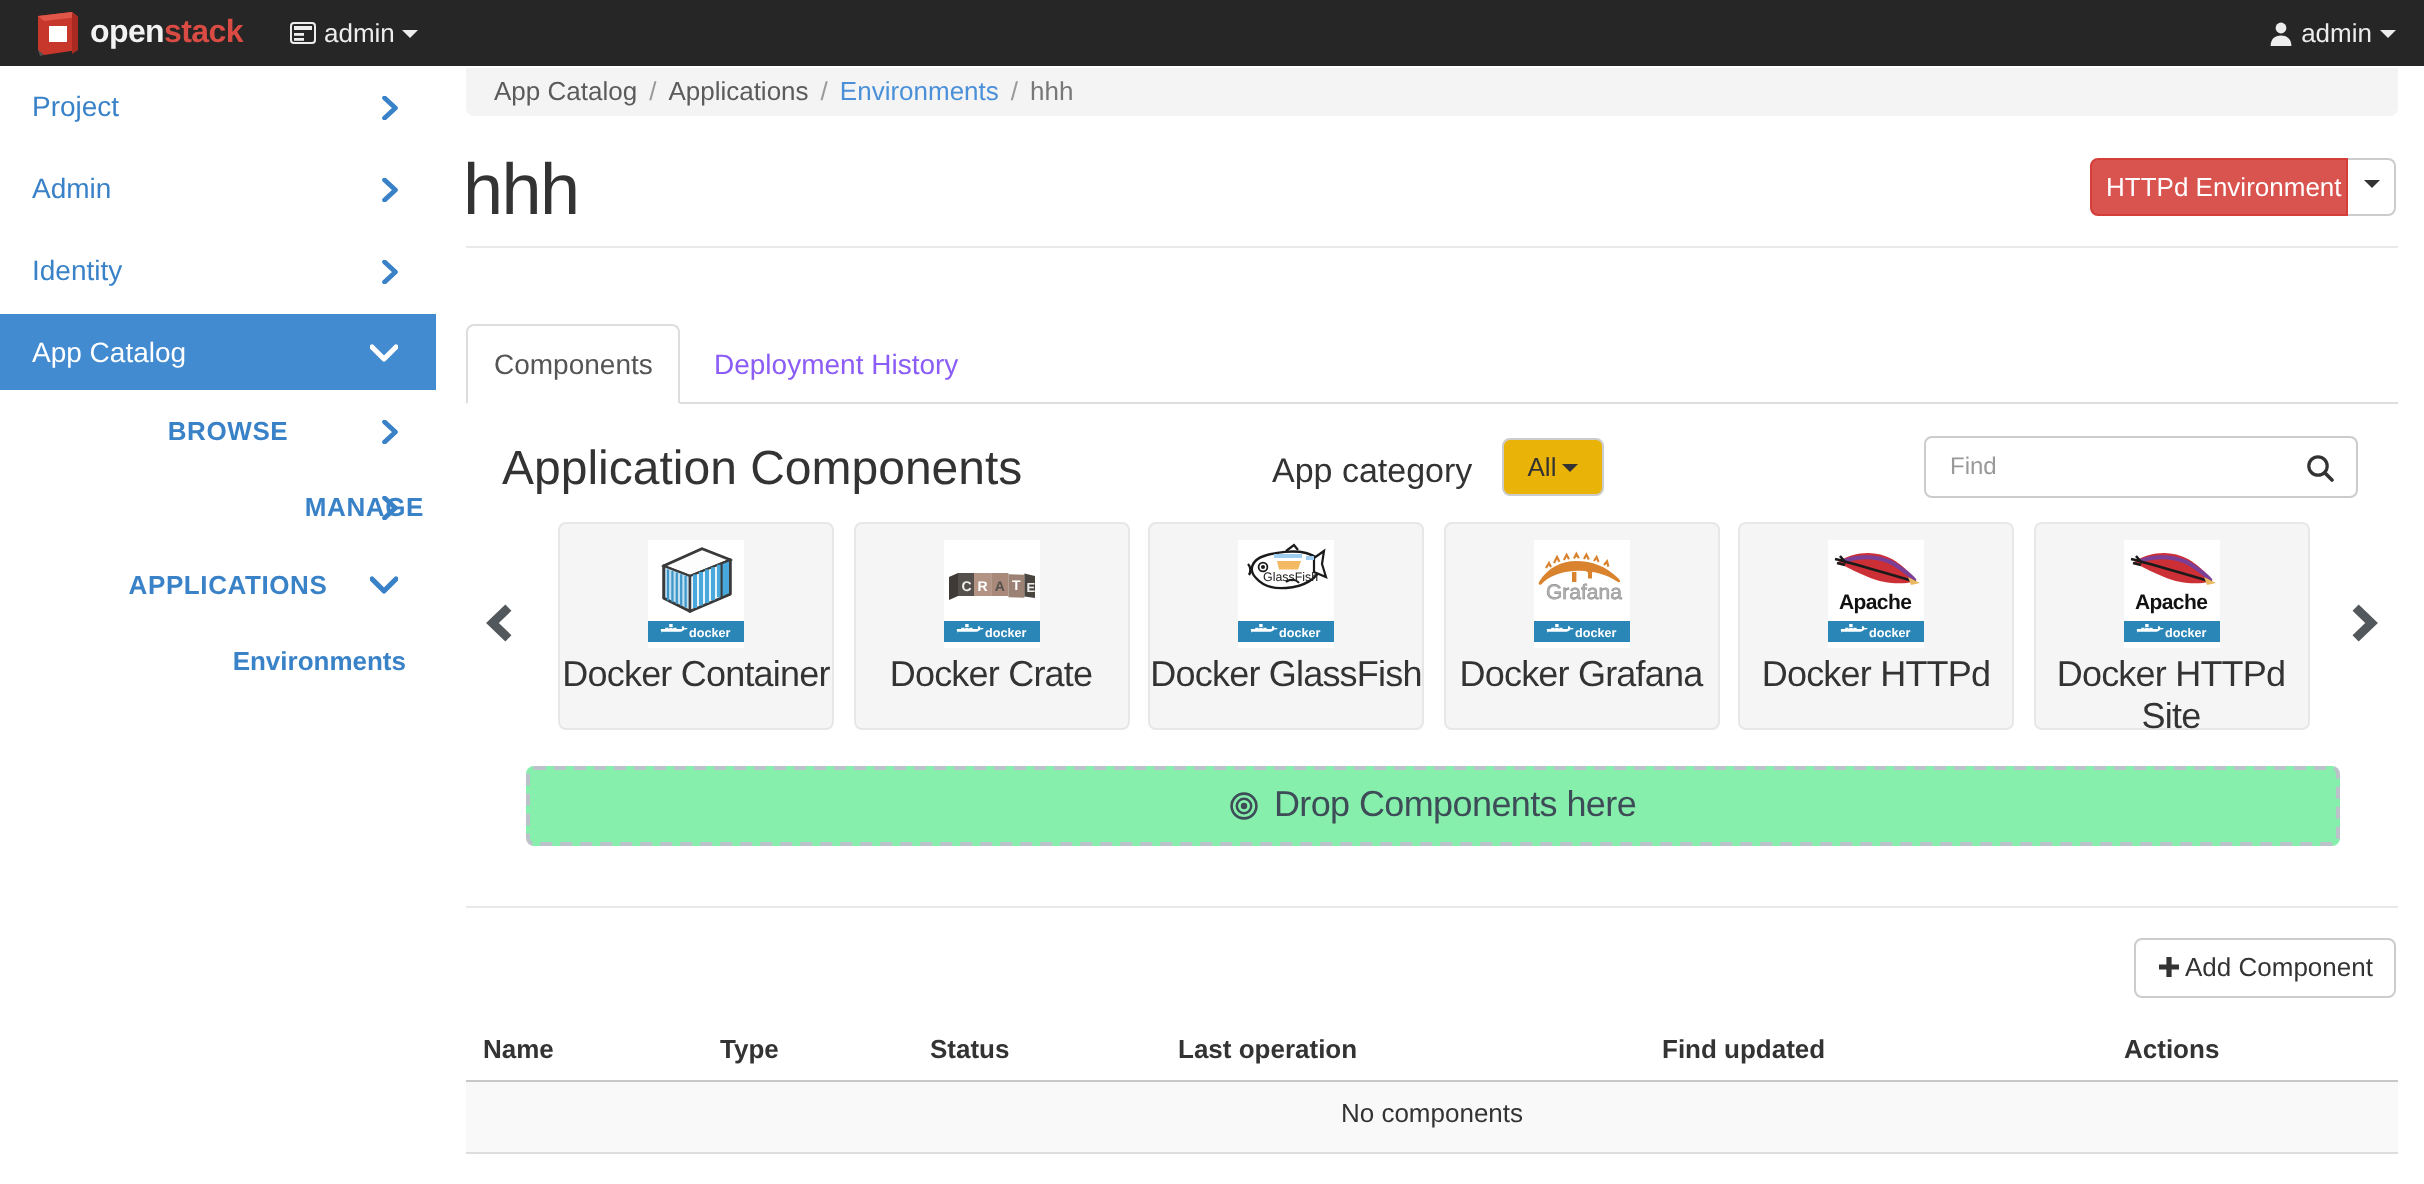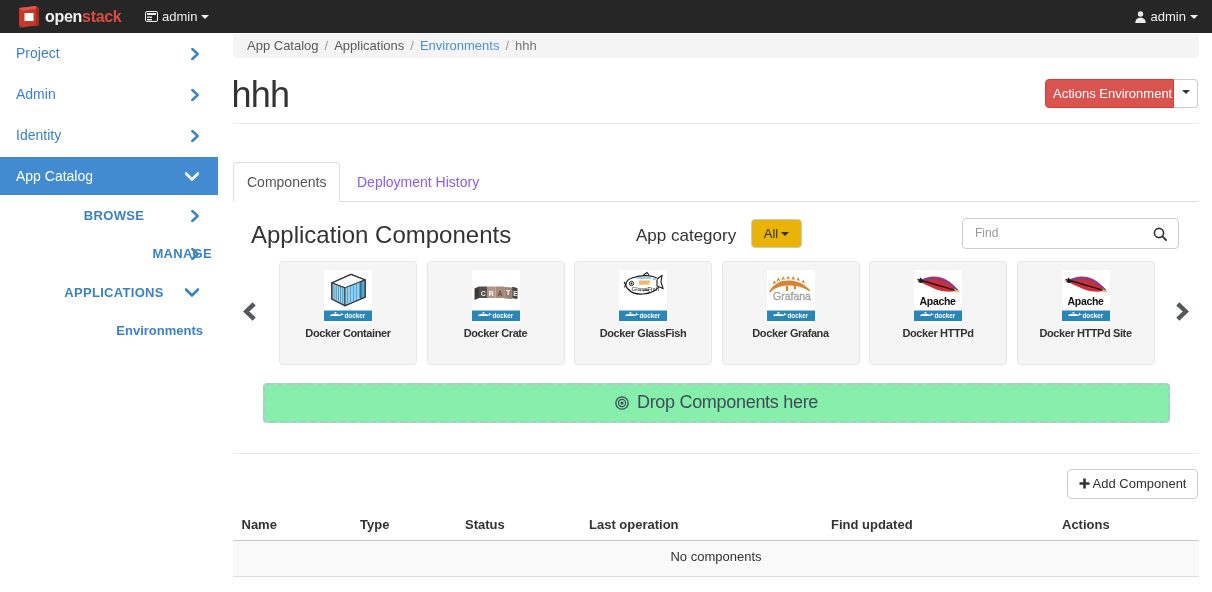--- a/index.html
+++ b/index.html
@@ -47,21 +47,21 @@
 #appcat { position:absolute; left:403px; top:193px; font-size:17px; color:#333; }
 #allbtn { position:absolute; left:518px; top:186px; width:51px; height:29px; border:1px solid #ccc; border-radius:4px; background:#eab308; font-size:13px; color:#333; text-align:center; line-height:27px; }
 #allbtn .caret { border-top-color:#333; margin-left:3px; }
 #findbox { position:absolute; left:729px; top:185px; width:217px; height:31px; border:1px solid #ccc; border-radius:4px; background:#fff; font-size:12px; color:#999; line-height:28px; padding-left:12px; }
 #findbox svg { position:absolute; right:11px; top:8px; }
 
 
 .carouselchev { position:absolute; top:269px; }
 .card { position:absolute; top:228px; width:138px; height:104px; background:#f5f5f5; border:1px solid #e7e7e7; border-radius:4px; text-align:center; }
 .card .ic { margin:7.5px auto 0; width:48px; height:54px; background:#fff; position:relative; }
-.card .lbl { margin-top:3px; font-size:11px; color:#333; letter-spacing:-0.4px;font-weight:bold; }
+.card .lbl { margin-top:3px; font-size:18px; color:#333; letter-spacing:-0.4px; }
 
 
 #dropzone { position:absolute; left:30px; top:350px; width:907px; height:40px; background:#86efac; border:2px dashed #bcc2ca; border-radius:4px; text-align:center; line-height:35px; font-size:18px; letter-spacing:-0.3px; color:#3d4c57; }
 
 
 #addbtn { position:absolute; left:834px; top:435.5px; width:131px; height:30px; border:1px solid #ccc; border-radius:4px; background:#fff; font-size:13px; color:#333; text-align:center; line-height:28px; }
 #thead { position:absolute; left:0; top:480px; width:966px; height:28px; font-size:13px; font-weight:bold; color:#333; border-bottom:1px solid #c8c8c8; }
 #thead span { position:absolute; top:3.5px; }
 #emptyrow { position:absolute; left:0; top:508px; width:966px; height:36px; background:#f9f9f9; border-bottom:1px solid #ddd; text-align:center; font-size:13px; color:#333; line-height:32px; }
 </style>
@@ -128,21 +128,21 @@
         <svg width="14" height="9" viewBox="0 0 14 9">
           <path d="M1 1.5 L7 7.5 L13 1.5" stroke="currentColor" stroke-width="2.6" fill="none" stroke-linecap="round" stroke-linejoin="round"></path>
         </svg>
       </span></div>
   <div class="side3">Environments</div>
 </div>
 
 <div id="main">
   <div id="crumb">App Catalog<span class="sep">/</span>Applications<span class="sep">/</span><a>Environments</a><span class="sep">/</span><span class="last">hhh</span></div>
   <div id="title">hhh</div>
-  <div id="delbtn"><span class="main">Actions Environment</span><span class="car"><span class="caret"></span></span></div>
+  <div id="delbtn"><span class="main">HTTPd Environment</span><span class="car"><span class="caret"></span></span></div>
   <div class="hr" style="top:90px;"></div>
 
   <div id="tabs"></div>
   <div id="tab-active">Components</div>
   <div id="tab-link">Deployment History</div>
 
   <div id="apphead">Application Components</div>
   <div id="appcat">App category</div>
   <div id="allbtn">All<span class="caret"></span></div>
   <div id="findbox">Find

